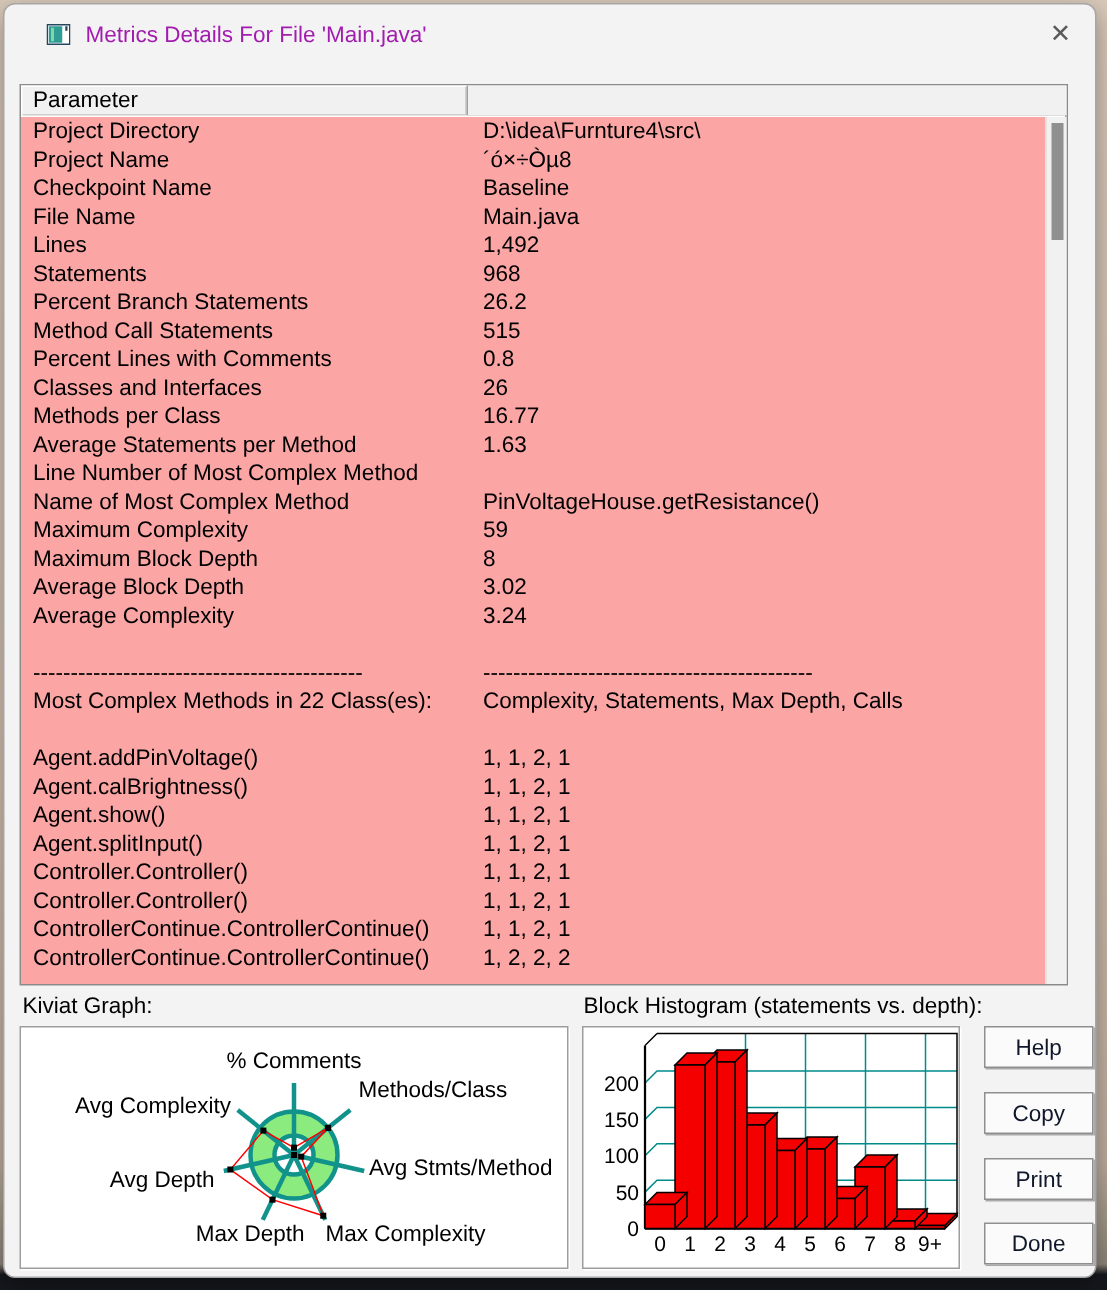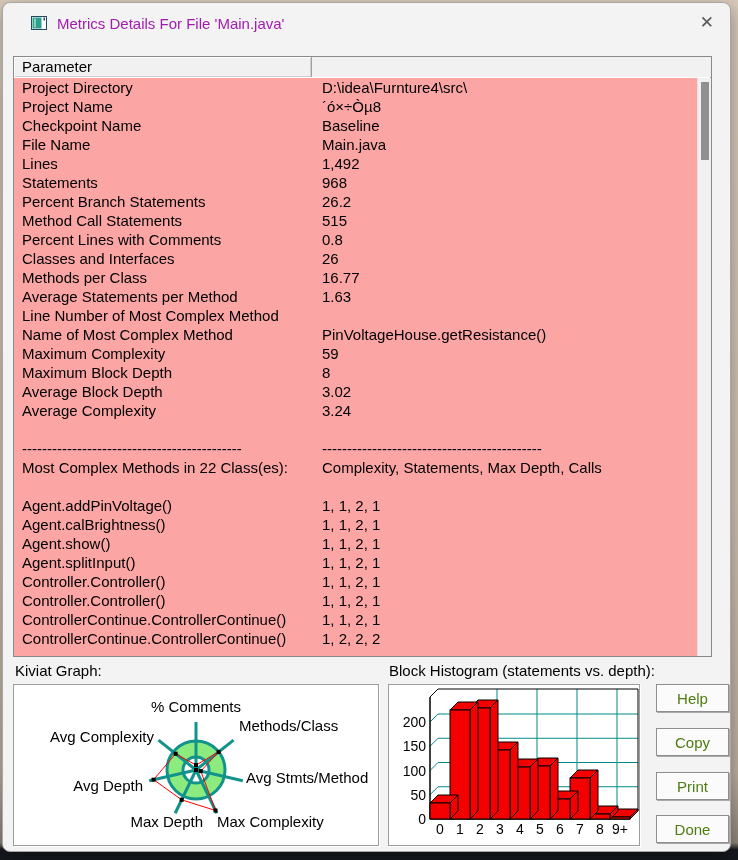--- a/index.html
+++ b/index.html
@@ -37,21 +37,21 @@
   .klabel { left:12px; top:659px; }
   .hlabel { left:386px; top:659px; }
   .chartbox { position:absolute; background:#fff; border:1px solid #9d9d9d; box-shadow:1px 1px 0 #ffffff; }
   .kbox { left:10px; top:681px; width:366px; height:162px; }
   .hbox { left:385px; top:681px; width:252px; height:162px; }
   svg { display:block; }
   svg text { font-family:"Liberation Sans", sans-serif; }
 
   .btn {
     position:absolute; left:653px; width:73px; height:28px;
-    font-family:"Liberation Sans", sans-serif; font-size:15px; color:#4d7c0f;
+    font-family:"Liberation Sans", sans-serif; font-size:15px; color:#0f172a;
     background:#fbfbfb; border:1px solid #8f8f8f; box-shadow:1px 1px 0 rgba(0,0,0,.3);
     cursor:default;
   }
   .b-help { top:681px; } .b-copy { top:725px; } .b-print { top:769px; } .b-done { top:812px; }
 </style>
 </head>
 <body>
 
 <div class="dialog">
 

